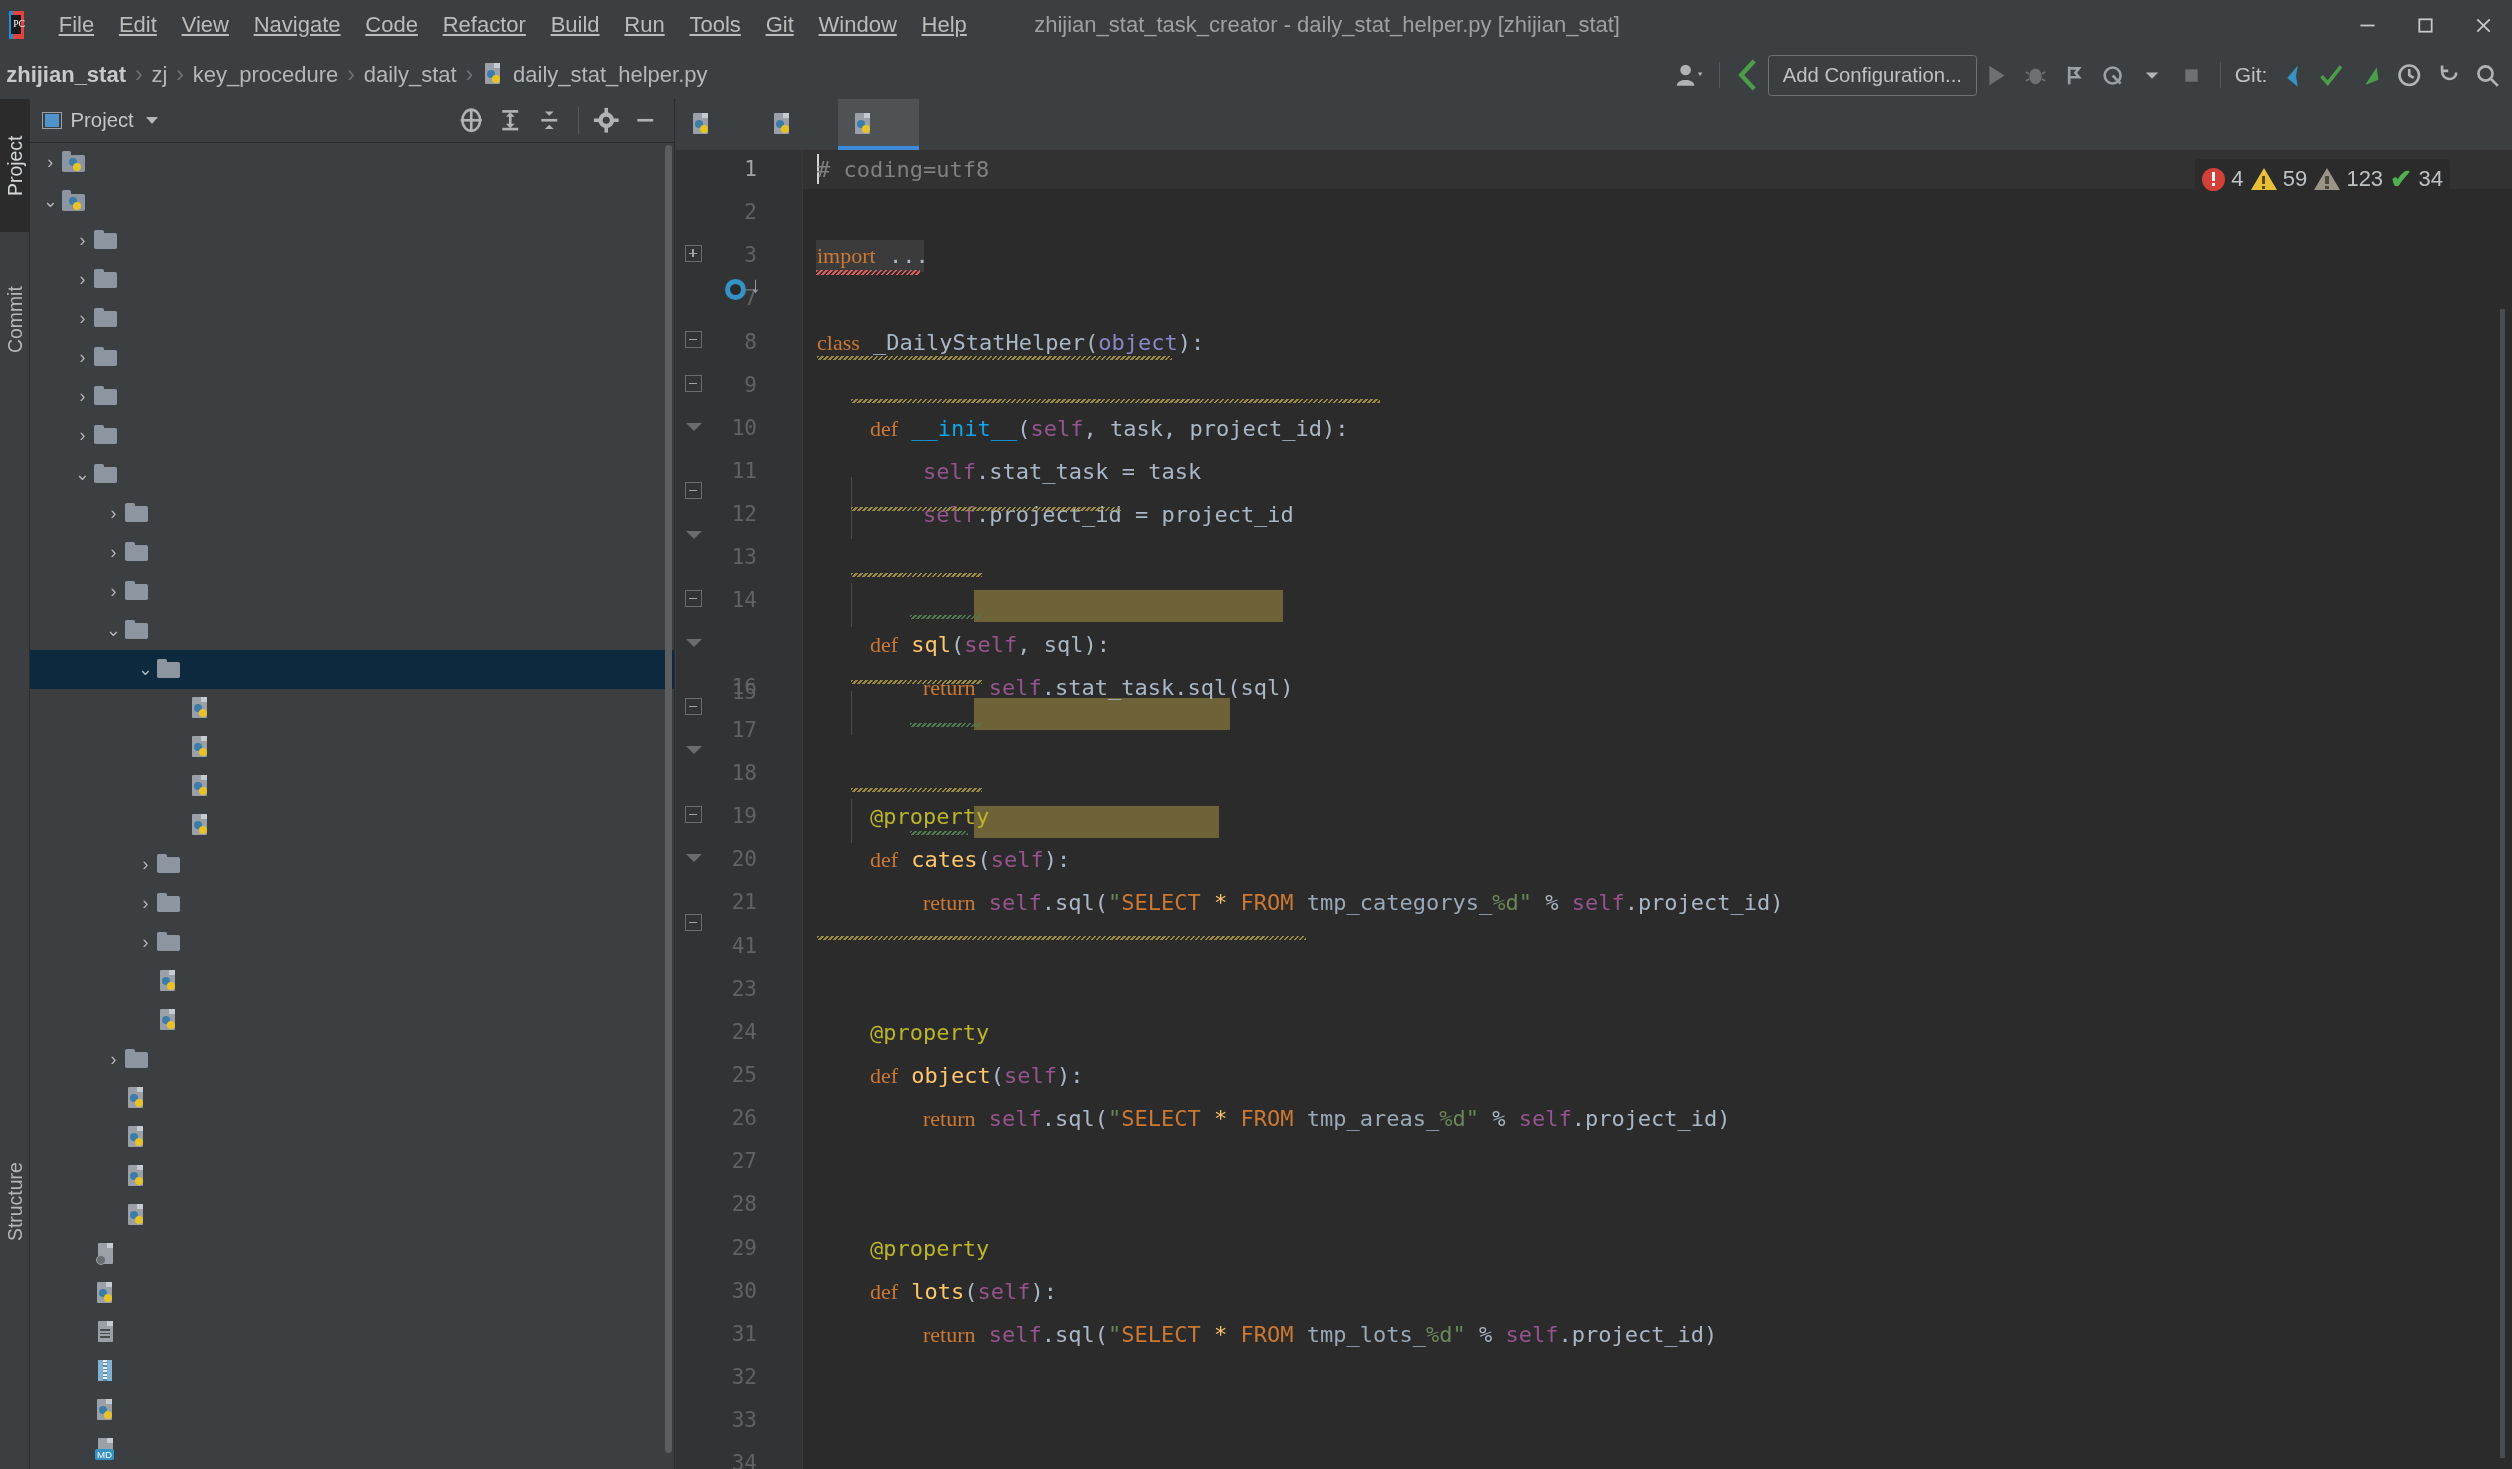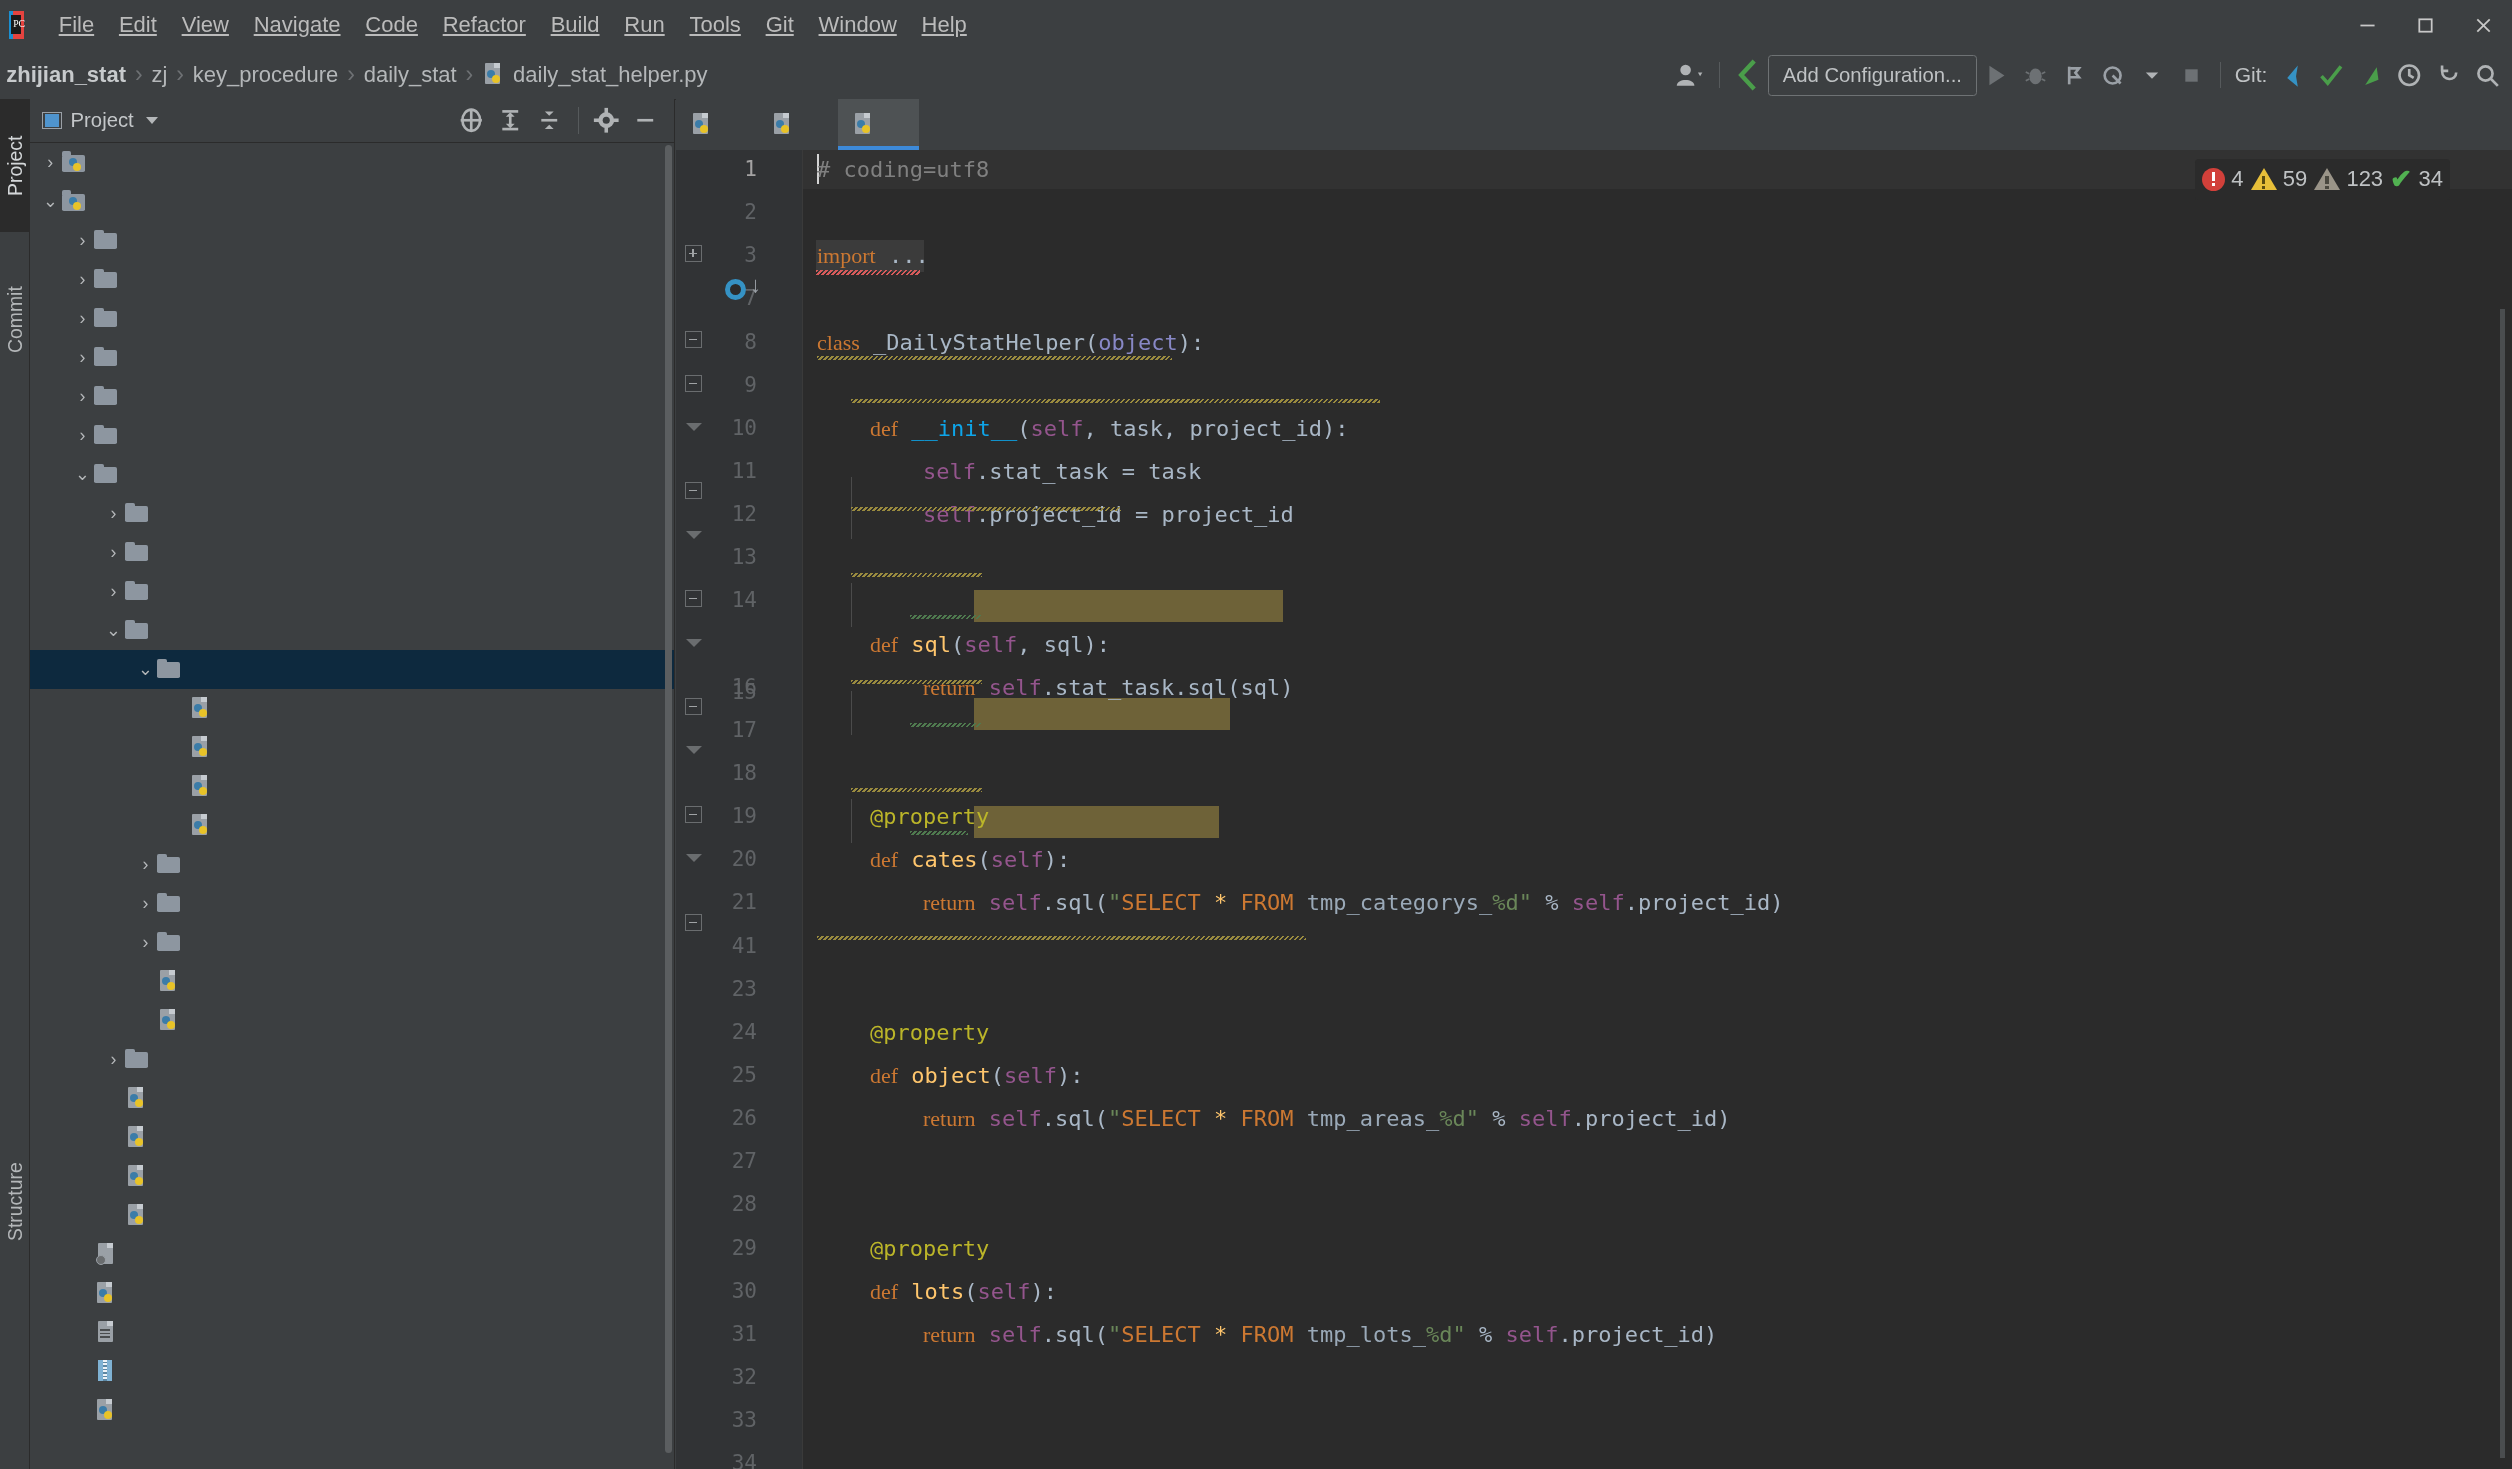--- a/index.html
+++ b/index.html
@@ -342,20 +342,21 @@
       <div class="menu-item">
           <u>Git</u>
         </div>
       <div class="menu-item">
           <u>Window</u>
         </div>
       <div class="menu-item">
           <u>Help</u>
         </div>
     </div>
+    <div class="win-title">zhijian_stat_task_creator - daily_stat_helper.py [zhijian_stat]</div>
     <div class="win-ctrls">
       <div class="win-btn">
         <svg width="23" height="23" viewBox="0 0 26 26">
             <line x1="5" y1="13" x2="21" y2="13" stroke="#c8c8c8" stroke-width="2"></line>
           </svg>
       </div>
       <div class="win-btn">
         <svg width="23" height="23" viewBox="0 0 26 26">
             <rect x="6" y="6" width="14" height="14" fill="none" stroke="#c8c8c8" stroke-width="2"></rect>
           </svg>
@@ -836,20 +837,29 @@
           </span>
           <span class="nm yel"></span>
         </div>
         <div class="row" style="padding-left: 41px;">
           <span class="arrow none">›</span>
           <span class="ic ic-py">
             <span class="p1"></span>
             <span class="p2"></span>
             <span class="p3"></span>
             <span class="p4"></span>
+          </span>
+          <span class="nm"></span>
+        </div>
+        <div class="row" style="padding-left: 41px;">
+          <span class="arrow none">›</span>
+          <span class="ic ic-md">
+            <span class="m1"></span>
+            <span class="m2"></span>
+            <span class="m3">MD</span>
           </span>
           <span class="nm"></span>
         </div>
         <div class="row" style="padding-left: 41px;">
           <span class="nm"></span>
         </div>
       </div>
     <div class="proj-scroll"></div>
   </div>
 

